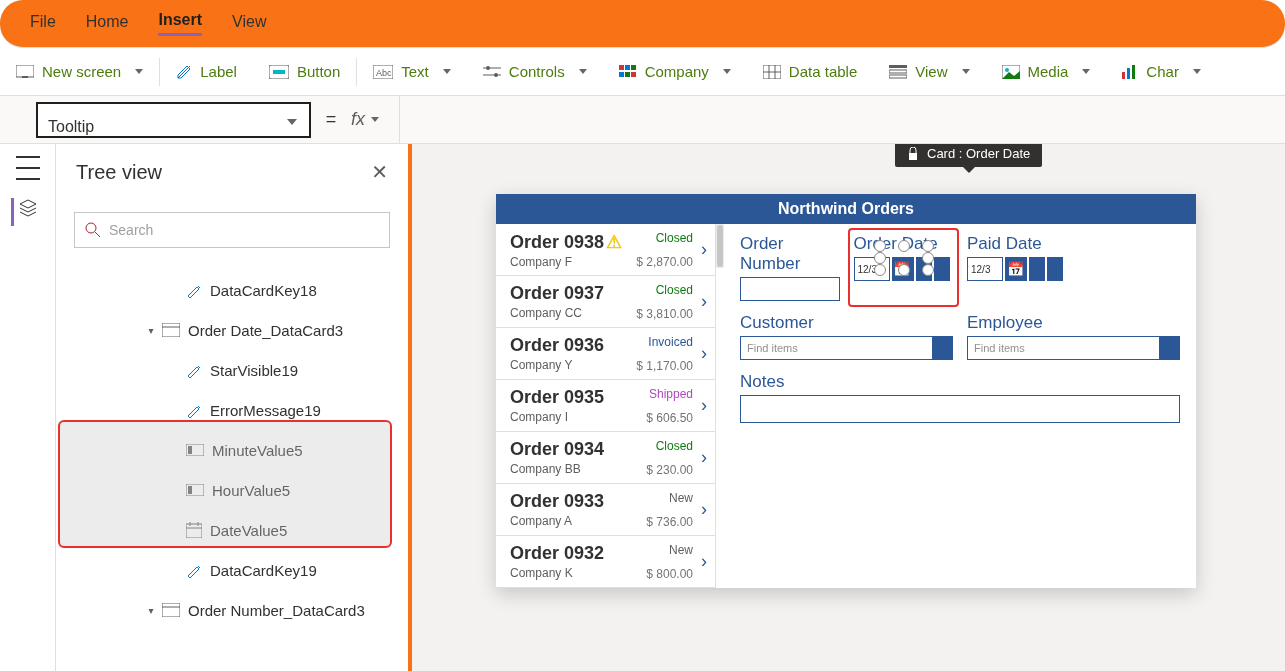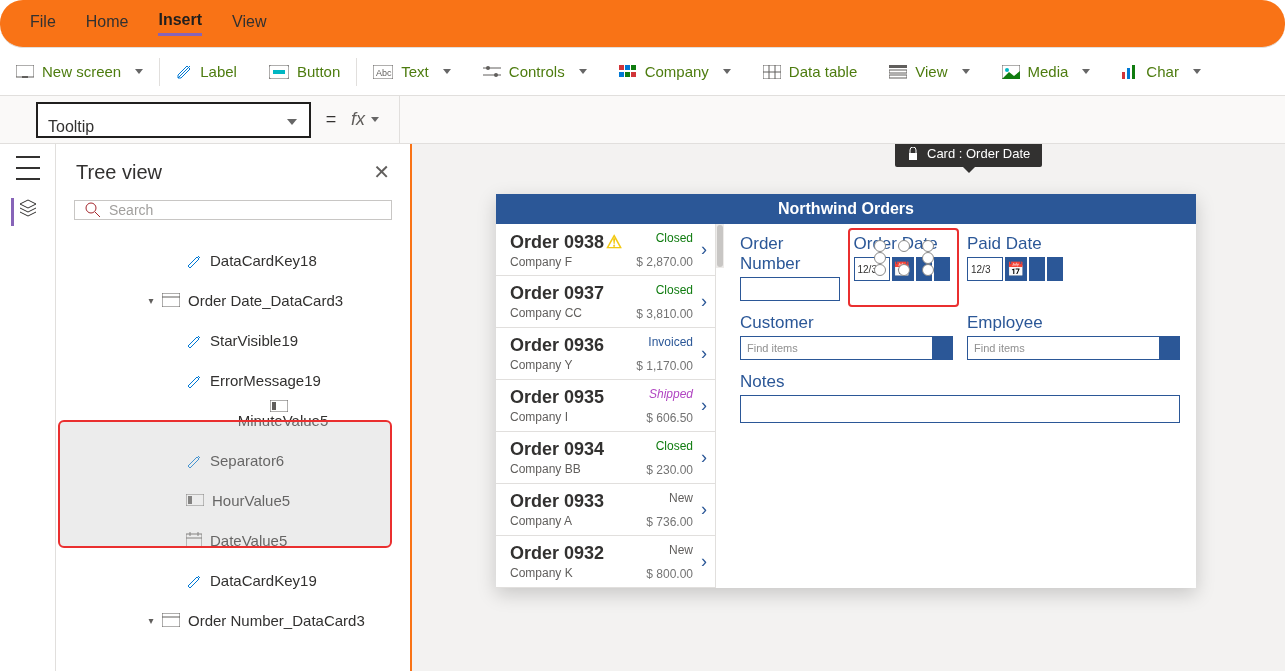--- a/index.html
+++ b/index.html
@@ -150,40 +150,41 @@
   .rail .hamburger span {
     height: 2px; background: #323130; display: block;
   }
   .rail .layers {
     color: #323130;
   }
 
   
   .tree-panel {
     width: 356px;
-    border-right: 2px solid #f97316;
+    border-right: 4px solid #f97316;
     display: flex;
     flex-direction: column;
     position: relative;
+    gap: 12px;
   }
   .tree-header {
     display: flex;
     align-items: center;
     justify-content: space-between;
     padding: 16px 20px 10px 20px;
   }
   .tree-header h2 { font-size: 20px; font-weight: 400; }
   .tree-header .close {
     font-size: 20px;
     color: #605e5c;
     cursor: pointer;
   }
   .tree-search {
-    margin: 6px 18px 20px 18px;
-    height: 20px;
+    margin: 6px 18px 10px 18px;
+    height: 36px;
     border: 1px solid #c8c6c4;
     display: flex;
     align-items: center;
     padding: 0 10px;
     color: #605e5c;
   }
   .tree-search svg { margin-right: 8px; }
 
   .tree-scroll {
     flex: 1;
@@ -269,21 +270,21 @@
   .order-row .company { font-size: 12px; color: #605e5c; margin-top: 2px; }
   .order-row .status { font-size: 12px; }
   .order-row .amount { font-size: 12px; color: #737373; margin-top: 10px; }
   .order-row .chevron {
     margin-left: 8px;
     color: #2b5797;
     font-size: 18px;
   }
   .st-closed { color: #107c10; }
   .st-invoiced { color: #2b5797; }
-  .st-shipped { color: #b146c2; font-style: italic; }
+  .st-shipped { color: #b146c2; }
   .st-new { color: #605e5c; }
 
   .list-scrollbar {
     width: 8px;
     background: #edebe9;
   }
   .list-scrollbar .thumb {
     width: 6px;
     margin: 1px;
     height: 42px;
@@ -554,34 +555,27 @@
           </svg>
           <span>StarVisible19</span>
         </div>
         <div class="tree-node" style="padding-left: 112px;">
           <span class="toggle"></span>
           <svg width="16" height="16">
             <path d="M2 14 L11 5 L13 7 L4 16 Z M12 4 L14 6" fill="none" stroke="#0078d4"></path>
           </svg>
           <span>ErrorMessage19</span>
         </div>
-        <div class="tree-node" style="padding-left: 112px; flex-direction: column;">
+        <div class="tree-node" style="padding-left: 112px;">
           <span class="toggle"></span>
           <svg width="18" height="12">
             <rect x="0" y="0" width="18" height="12" fill="none" stroke="#605e5c"></rect>
             <rect x="2" y="2" width="4" height="8" fill="#605e5c"></rect>
           </svg>
           <span>MinuteValue5</span>
-        </div>
-        <div class="tree-node" style="padding-left: 112px;">
-          <span class="toggle"></span>
-          <svg width="16" height="16">
-            <path d="M2 14 L11 5 L13 7 L4 16 Z M12 4 L14 6" fill="none" stroke="#0078d4"></path>
-          </svg>
-          <span>Separator6</span>
         </div>
         <div class="tree-node" style="padding-left: 112px;">
           <span class="toggle"></span>
           <svg width="18" height="12">
             <rect x="0" y="0" width="18" height="12" fill="none" stroke="#605e5c"></rect>
             <rect x="2" y="2" width="4" height="8" fill="#605e5c"></rect>
           </svg>
           <span>HourValue5</span>
         </div>
         <div class="tree-node" style="padding-left: 112px;">

